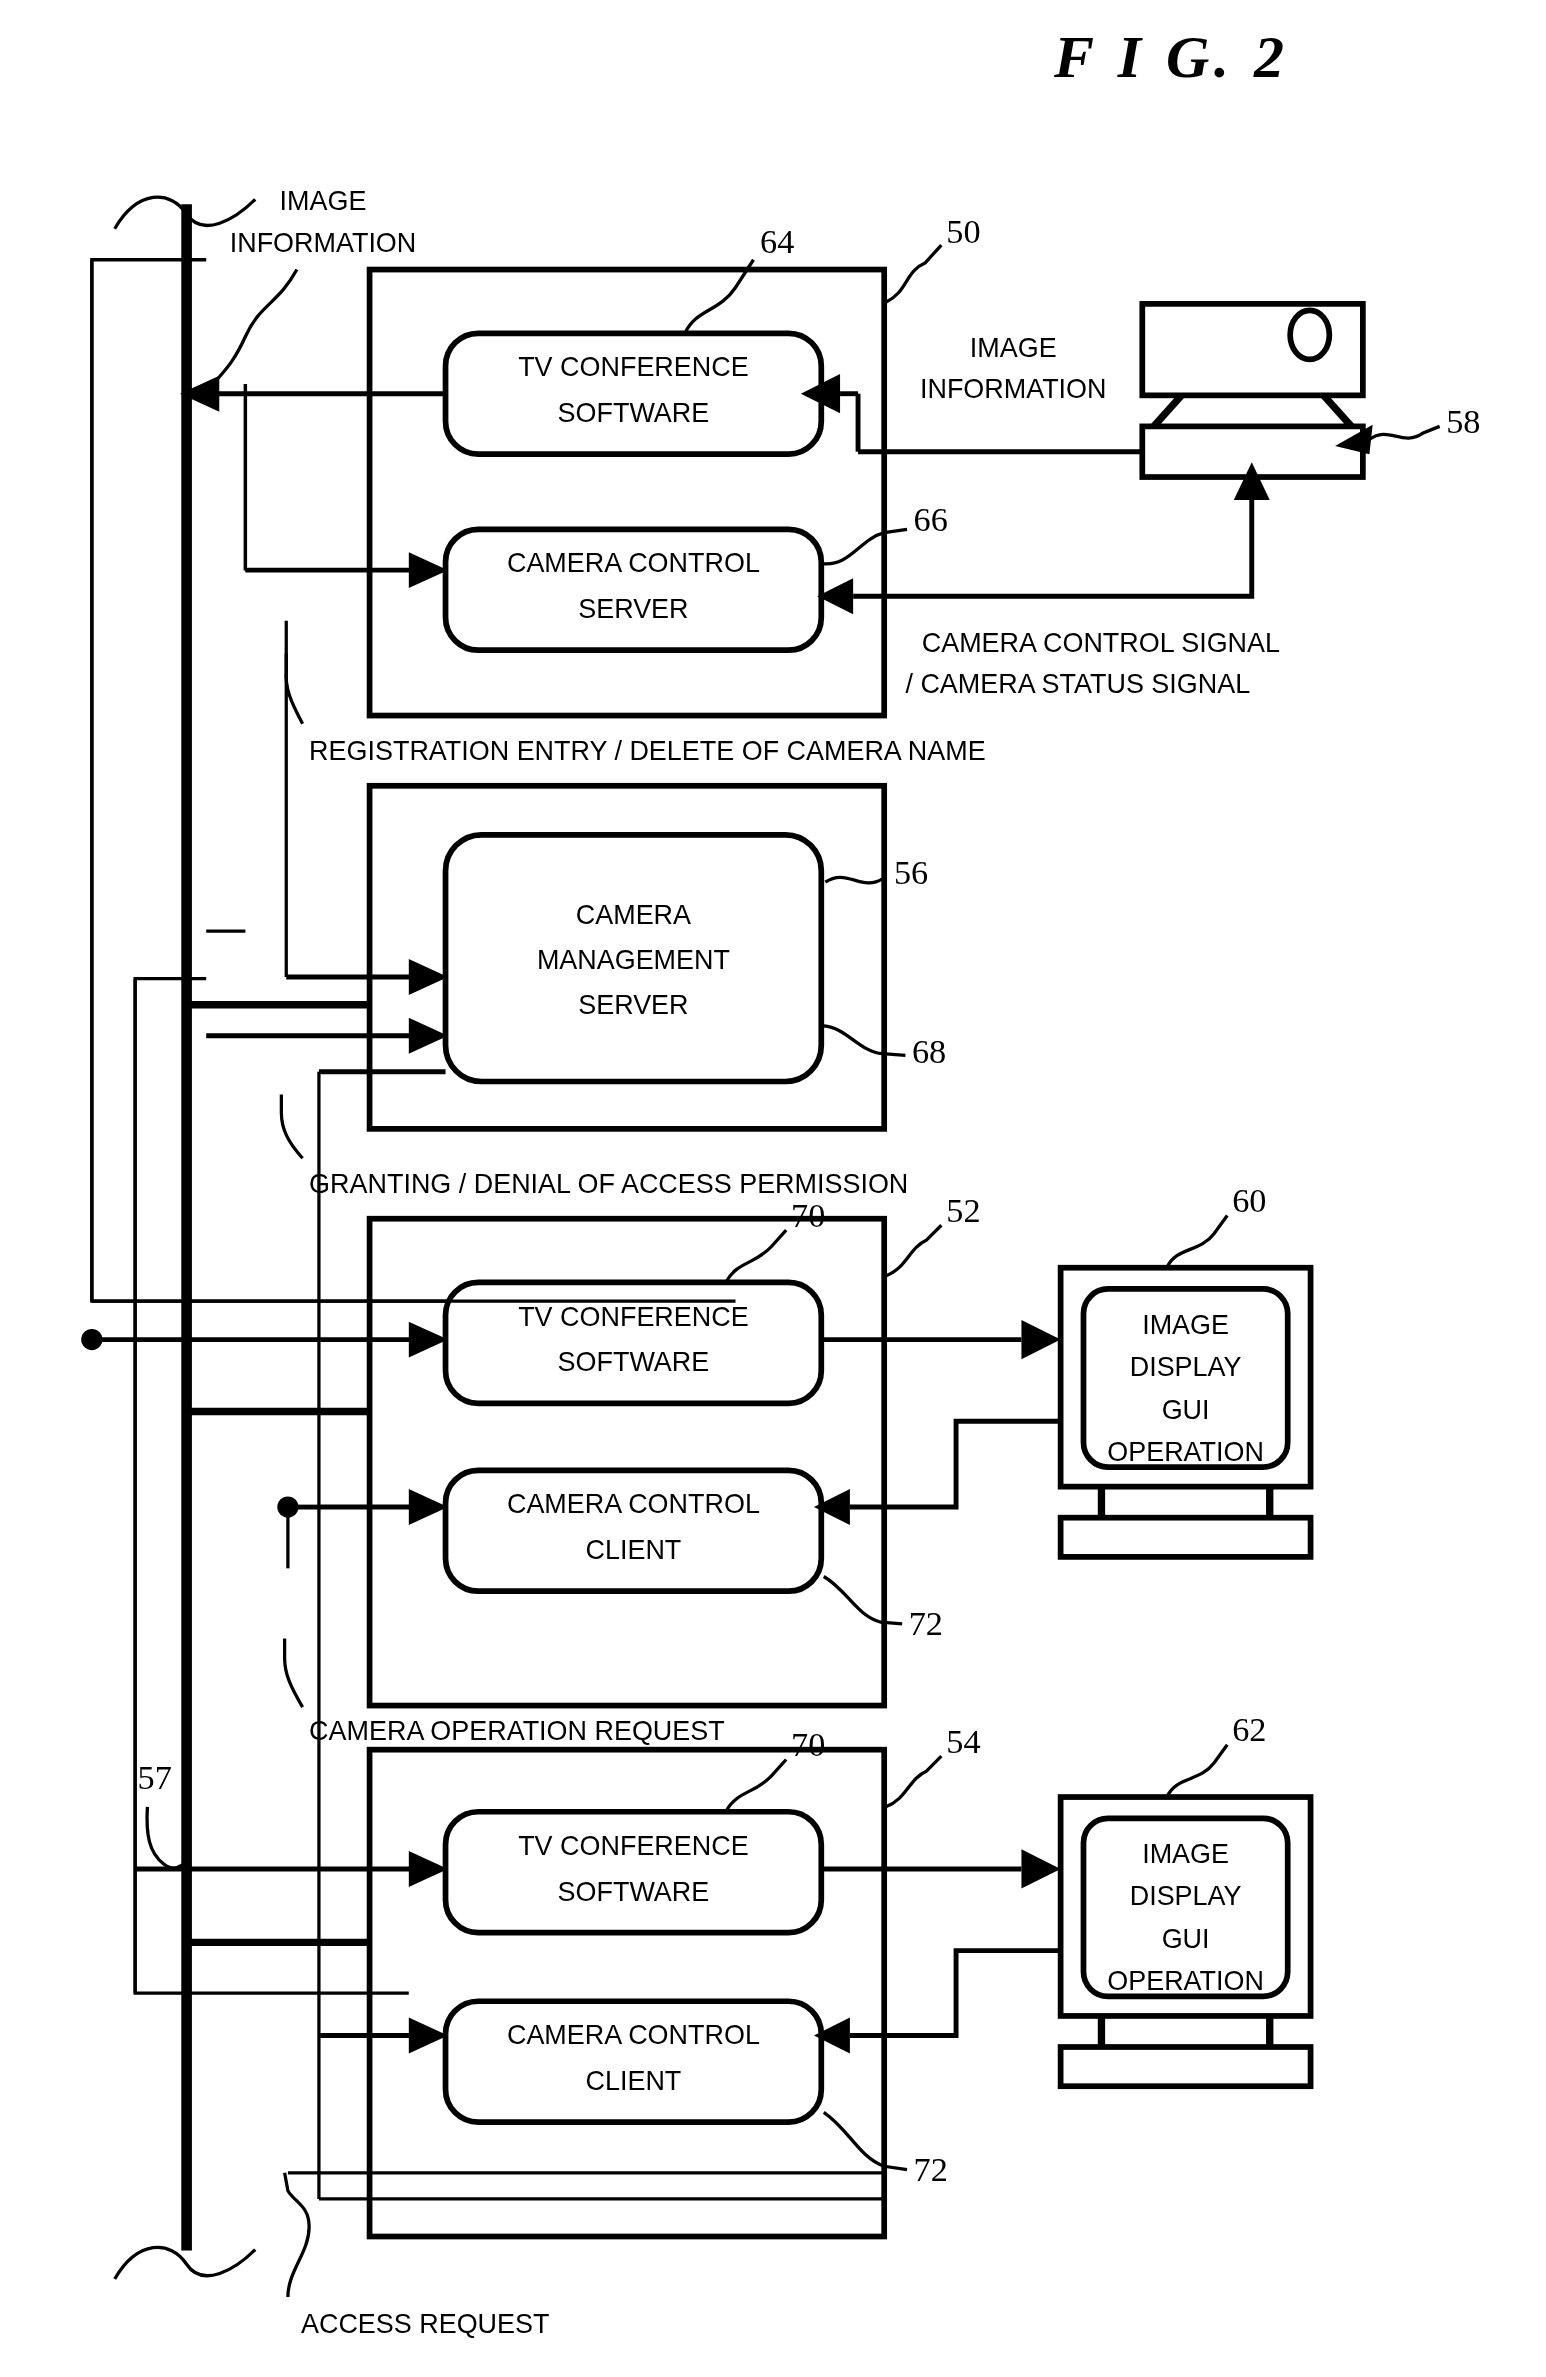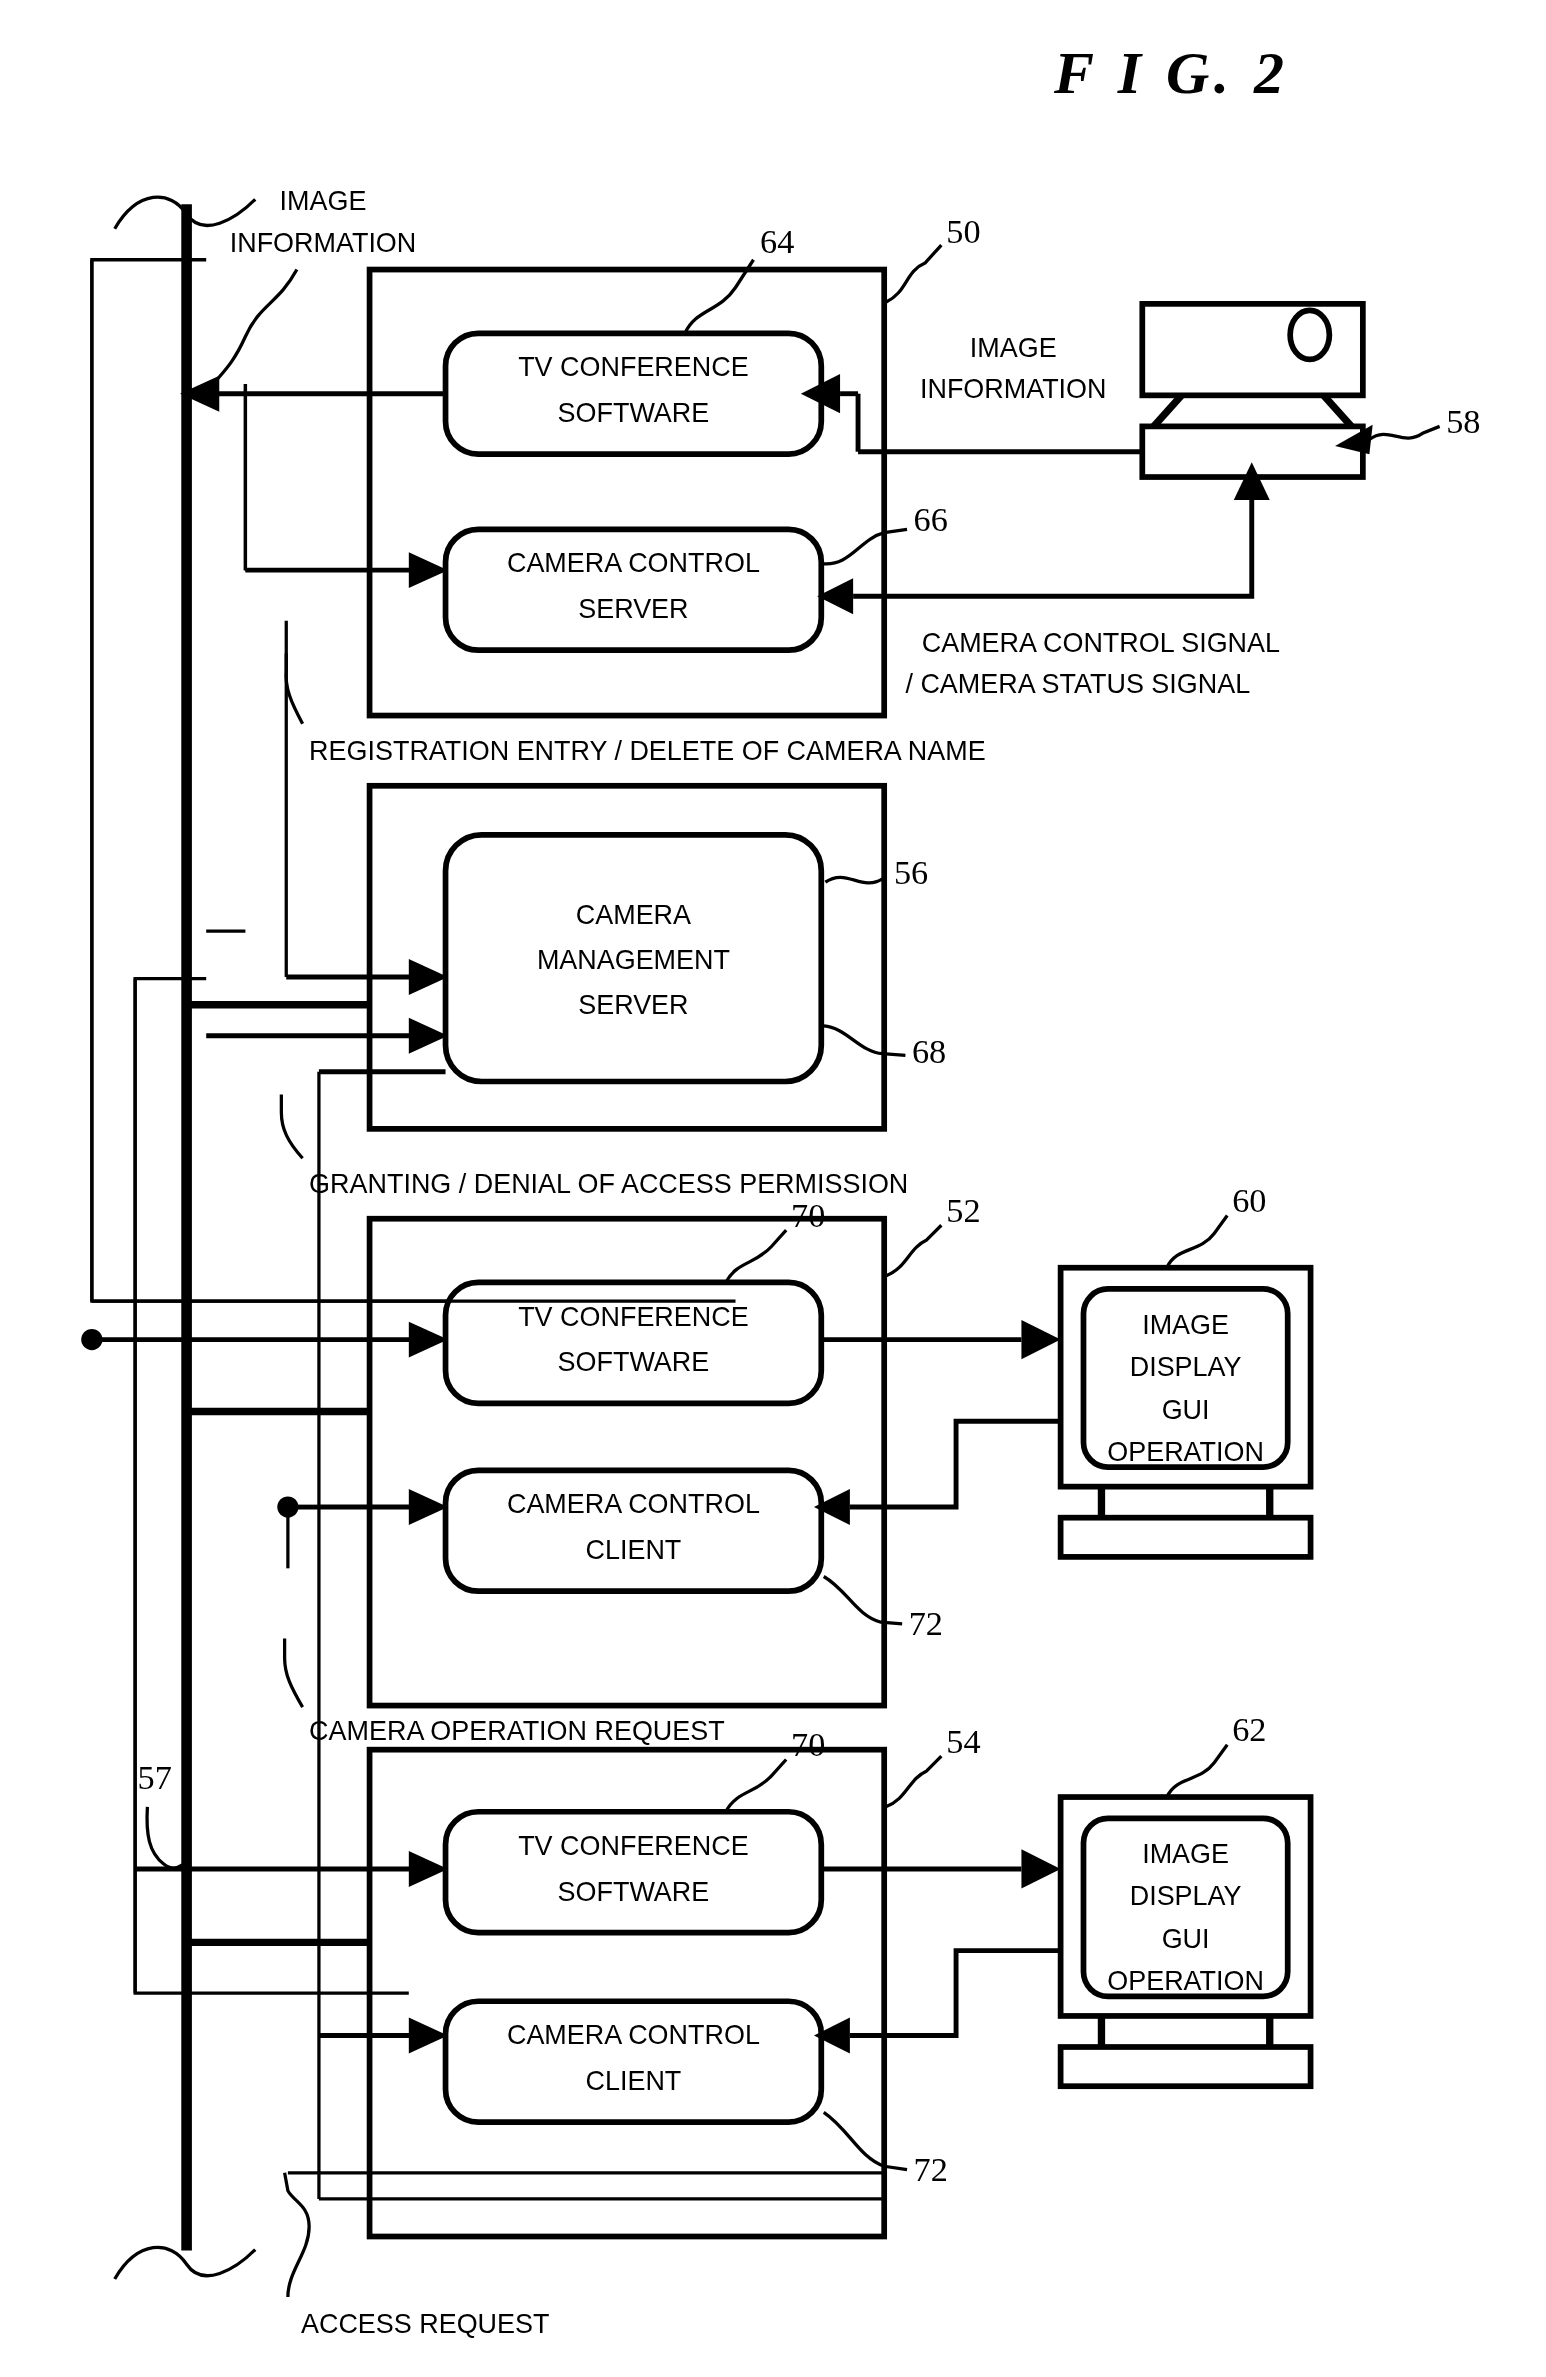--- a/index.html
+++ b/index.html
@@ -15,21 +15,20 @@
     position:absolute;
     left:1054px;
     top:23px;
     font-family:"Liberation Serif", serif;
     font-style:italic;
     font-weight:bold;
     font-size:60px;
     letter-spacing:4.9px;
     color:#000;
     white-space:nowrap;
-    margin-top:16px;
   }
   svg#diagram{
     position:absolute;
     left:0; top:0;
     width:1547px;
     height:2377px;
   }
   .lbl{
     font-family:"Liberation Sans", sans-serif;
     font-size:33px;

